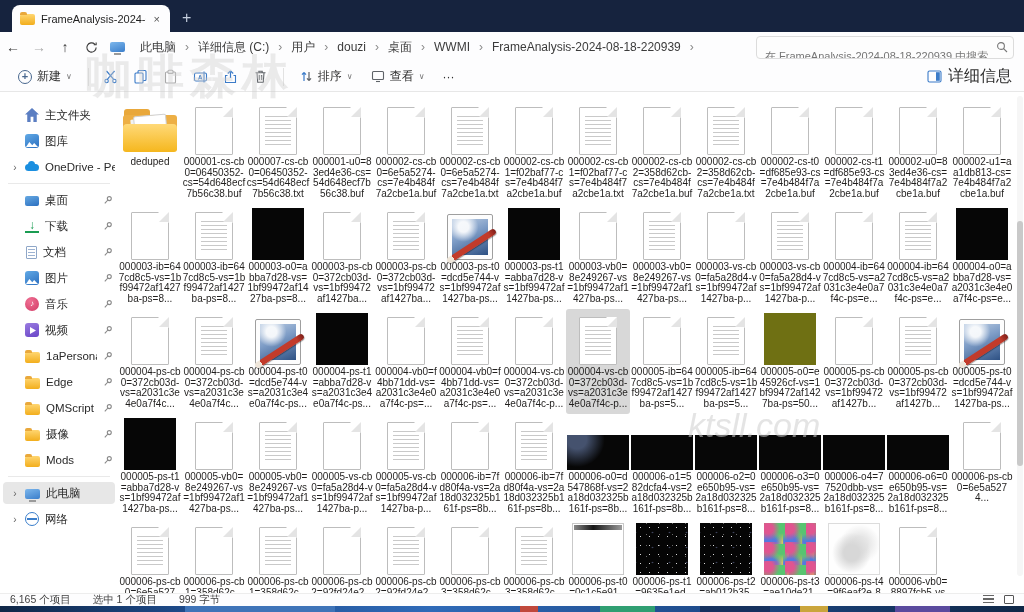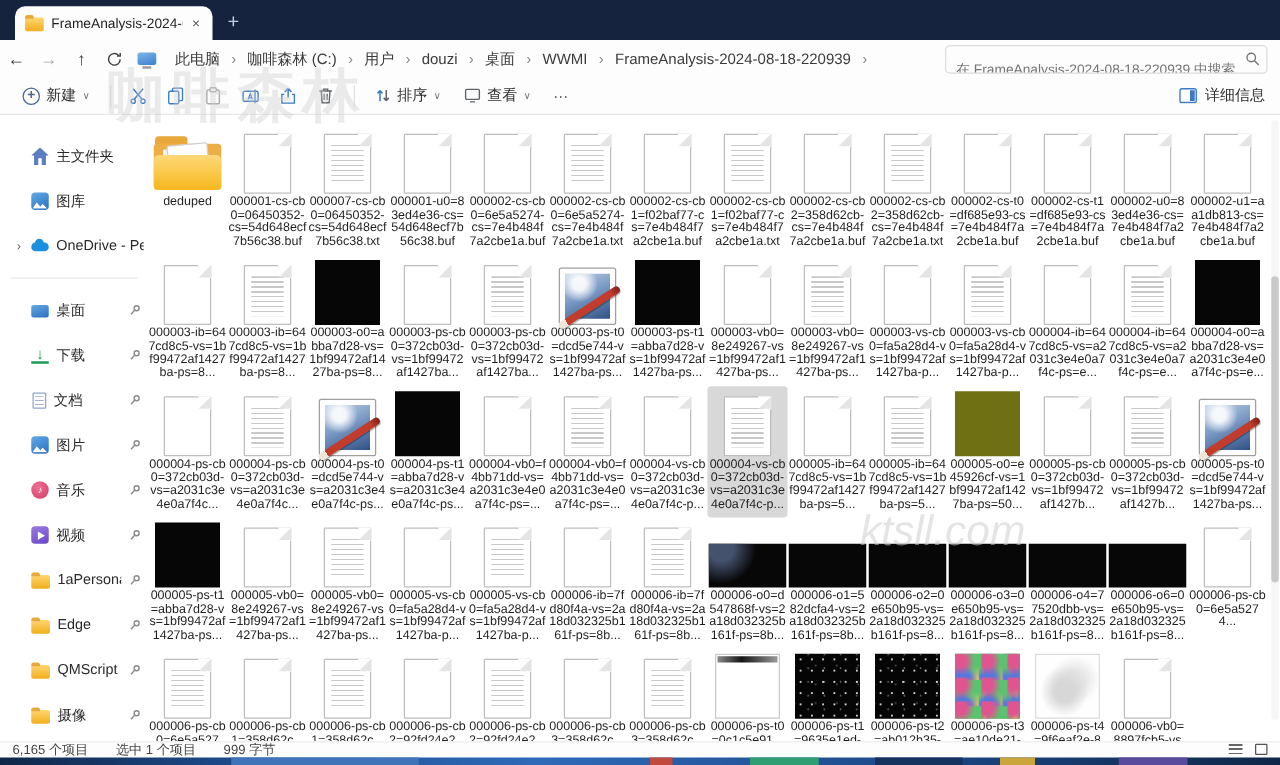--- a/index.html
+++ b/index.html
@@ -27,25 +27,25 @@
 
   
   .toolbar{position:absolute;top:62px;left:0;right:0;height:30px;background:#fdfdfe;border-bottom:1px solid #e7e7e7;
            display:flex;align-items:center;padding-left:10px;gap:2px;}
   .tbtn{display:flex;align-items:center;gap:5px;padding:3px 8px;border-radius:4px;font-size:12px;color:#2f2f2f;}
   .caret{font-size:8px;color:#777;}
   .tdiv{width:1px;height:18px;background:#e2e2e2;margin:0 6px;}
   .tico{display:flex;align-items:center;justify-content:center;width:28px;height:24px;border-radius:4px;}
   .plus-circle{width:14px;height:14px;border:1.3px solid #49688f;border-radius:50%;color:#49688f;font-size:11px;
                line-height:11px;text-align:center;font-weight:bold;}
-  .tb-right{position:absolute;right:12px;display:flex;align-items:center;gap:6px;font-size:12px;color:#2f2f2f;}
+  .tb-right{position:absolute;right:12px;display:flex;align-items:center;gap:6px;font-size:16px;color:#2f2f2f;}
 
   
   .sidebar{position:absolute;top:93px;left:0;width:118px;bottom:19px;background:#fff;padding-top:7px;overflow:hidden;}
-  .sb-row{position:relative;display:flex;align-items:center;height:22px;padding-left:8px;gap:6px;border-radius:4px;margin:14px 3px;}
+  .sb-row{position:relative;display:flex;align-items:center;height:22px;padding-left:8px;gap:6px;border-radius:4px;margin:4px 3px;}
   .sb-row.sel{background:#e7e7e7;}
   .sb-exp{width:8px;font-size:10px;color:#666;flex:none;text-align:center;}
   .sb-label{font-size:11.5px;color:#2a2a2a;white-space:nowrap;overflow:hidden;flex:1;}
   .sb-pin{flex:none;margin-right:2px;}
   .sb-div{height:1px;background:#e9e9e9;margin:5px 8px;}
 
   
   .si{width:14px;height:14px;flex:none;position:relative;display:inline-block;}
   .si-home{background:#5b7ec2;clip-path:polygon(50% 0,100% 46%,84% 46%,84% 100%,60% 100%,60% 62%,40% 62%,40% 100%,16% 100%,16% 46%,0 46%);}
   .si-gallery,.si-pics{background:linear-gradient(150deg,#62aae6,#2b6fc0);border-radius:3px;}
@@ -162,21 +162,21 @@
     <span class="navbtn">↑</span>
     <span class="navbtn">
       <svg width="13" height="13" viewBox="0 0 14 14" style="margin:0 auto">
           <path d="M12 7a5 5 0 1 1-1.5-3.6M12 1.5v2.6H9.4" fill="none" stroke="#3a3a3a" stroke-width="1.2"></path>
         </svg>
     </span>
     <span class="navbtn"><span class="si si-pc" style="margin:0 auto"></span></span>
     <div class="crumbbar">
         <span class="crumb">此电脑</span>
         <span class="crumb-sep">›</span>
-        <span class="crumb">咖啡森林 (C:)</span>
+        <span class="crumb">详细信息 (C:)</span>
         <span class="crumb-sep">›</span>
         <span class="crumb">用户</span>
         <span class="crumb-sep">›</span>
         <span class="crumb">douzi</span>
         <span class="crumb-sep">›</span>
         <span class="crumb">桌面</span>
         <span class="crumb-sep">›</span>
         <span class="crumb">WWMI</span>
         <span class="crumb-sep">›</span>
         <span class="crumb">FrameAnalysis-2024-08-18-220939</span>

